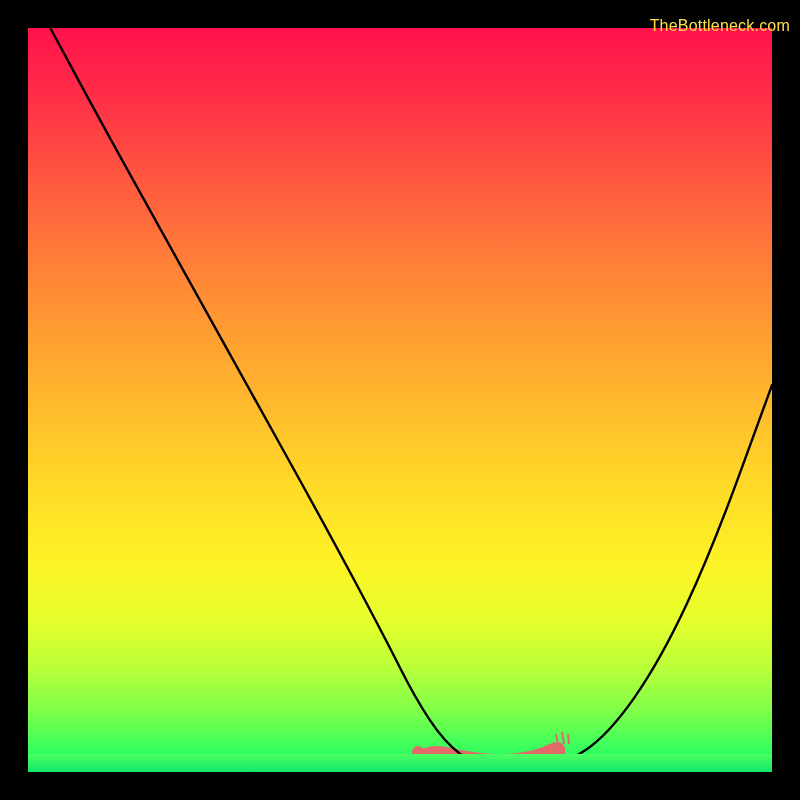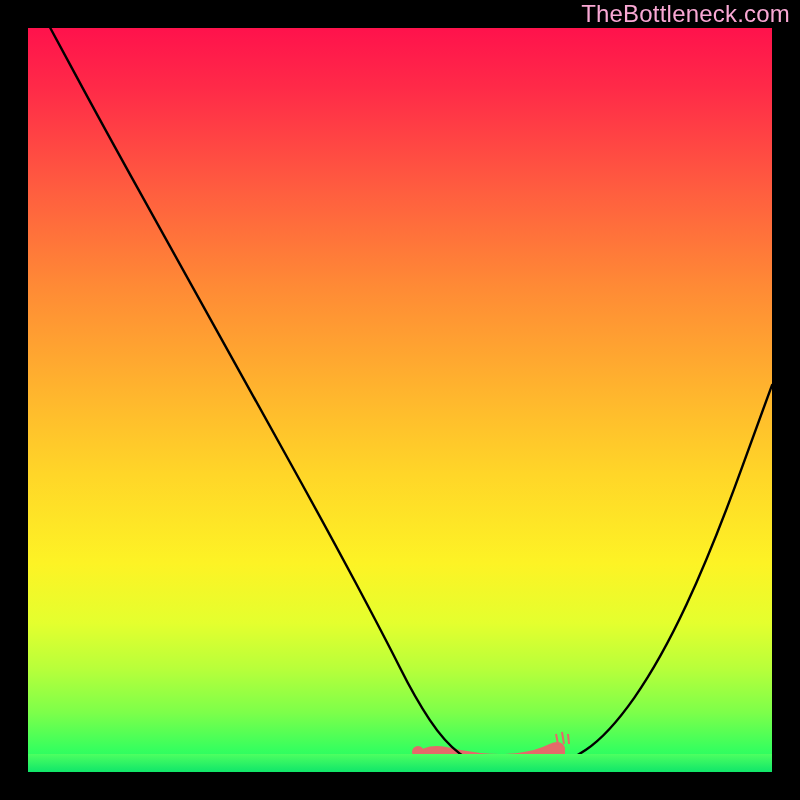--- a/index.html
+++ b/index.html
@@ -12,24 +12,24 @@
     font-family: Arial, Helvetica, sans-serif;
   }
   .frame {
     position: relative;
     width: 800px;
     height: 800px;
     background: #000;
   }
   .watermark {
     position: absolute;
-    top: 0;
+    top: 17px;
     right: 10px;
-    color: #f9a8d4;
-    font-size: 24px;
+    color: #fde047;
+    font-size: 16px;
     font-weight: 500;
     letter-spacing: 0.2px;
     z-index: 20;
   }
   .plot-area {
     position: absolute;
     left: 28px;
     top: 28px;
     width: 744px;
     height: 744px;

